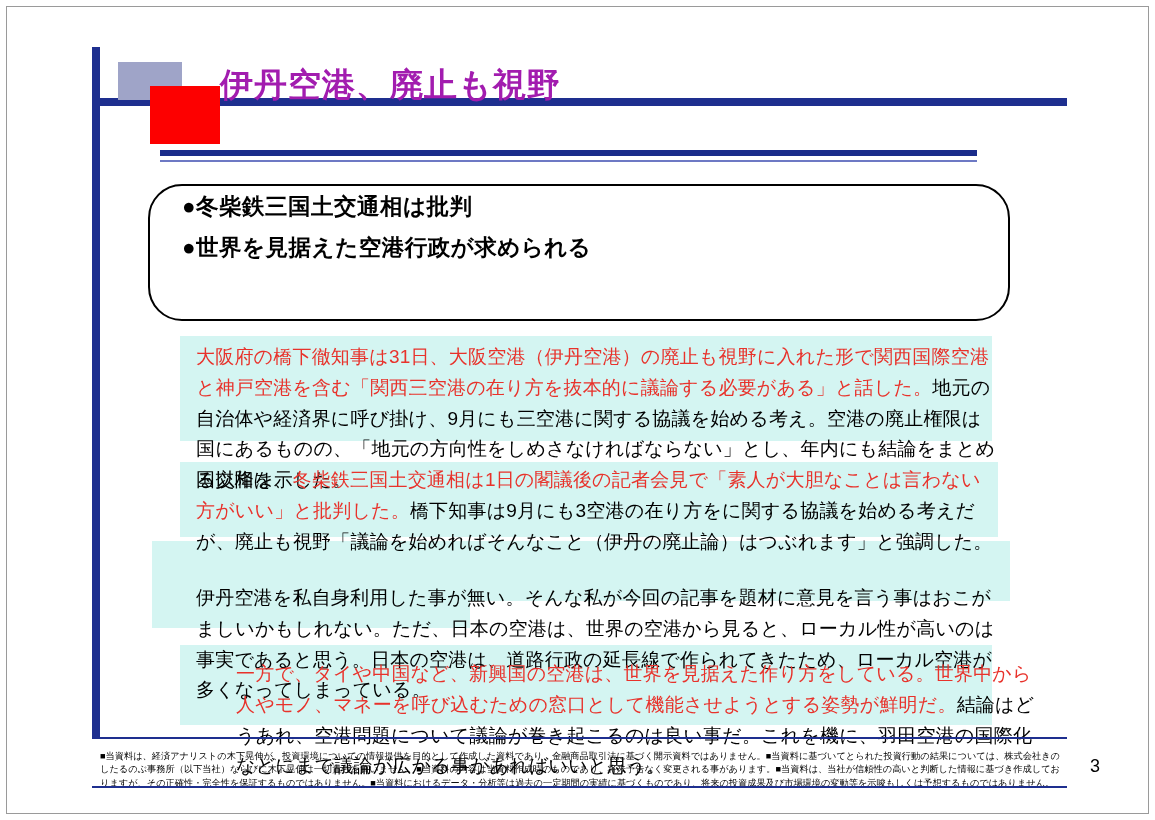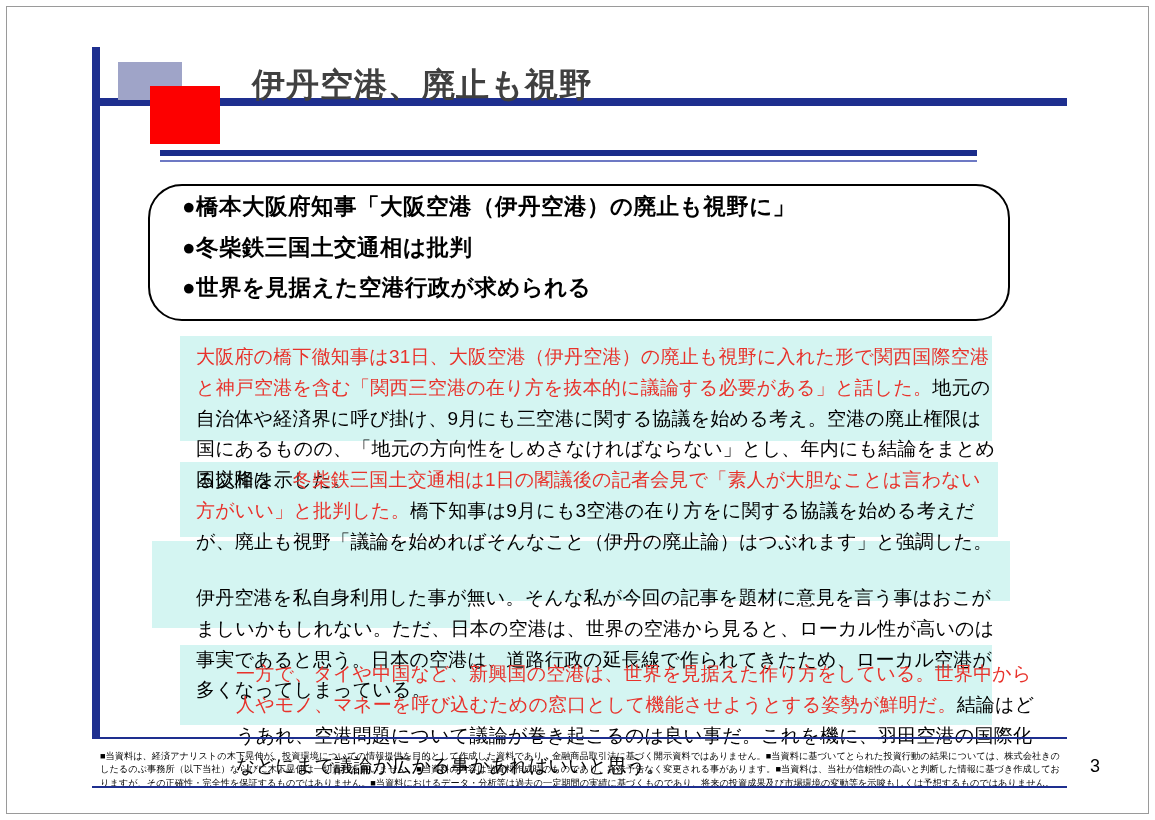--- a/index.html
+++ b/index.html
@@ -53,26 +53,26 @@
   .header-red-square {
     position: absolute;
     left: 150px;
     top: 86px;
     width: 70px;
     height: 58px;
     background: #fd0000;
   }
   .slide-title {
     position: absolute;
-    left: 252px;
+    left: 220px;
     top: 63px;
     font-size: 33px;
     font-weight: bold;
     letter-spacing: 1px;
-    color: #404040;
+    color: #a21caf;
     white-space: nowrap;
   }
   .slide-source {
     position: absolute;
     left: 240px;
     top: 123px;
     font-size: 14.5px;
     color: #000000;
     white-space: nowrap;
   }
@@ -202,21 +202,20 @@
   <div class="header-gray-square"></div>
   <div class="header-red-square"></div>
 
   <div class="slide-title">伊丹空港、廃止も視野</div>
 
   <div class="header-underline-1"></div>
   <div class="header-underline-2"></div>
 
   <div class="callout"></div>
   <div class="callout-list">
-    <div class="callout-item">●橋本大阪府知事「大阪空港（伊丹空港）の廃止も視野に」</div>
     <div class="callout-item">●冬柴鉄三国土交通相は批判</div>
     <div class="callout-item">●世界を見据えた空港行政が求められる</div>
   </div>
 
   <div class="hl hl-1"></div>
   <div class="hl hl-2"></div>
   <div class="hl hl-3"></div>
   <div class="hl hl-4"></div>
   <div class="hl hl-5"></div>
 

